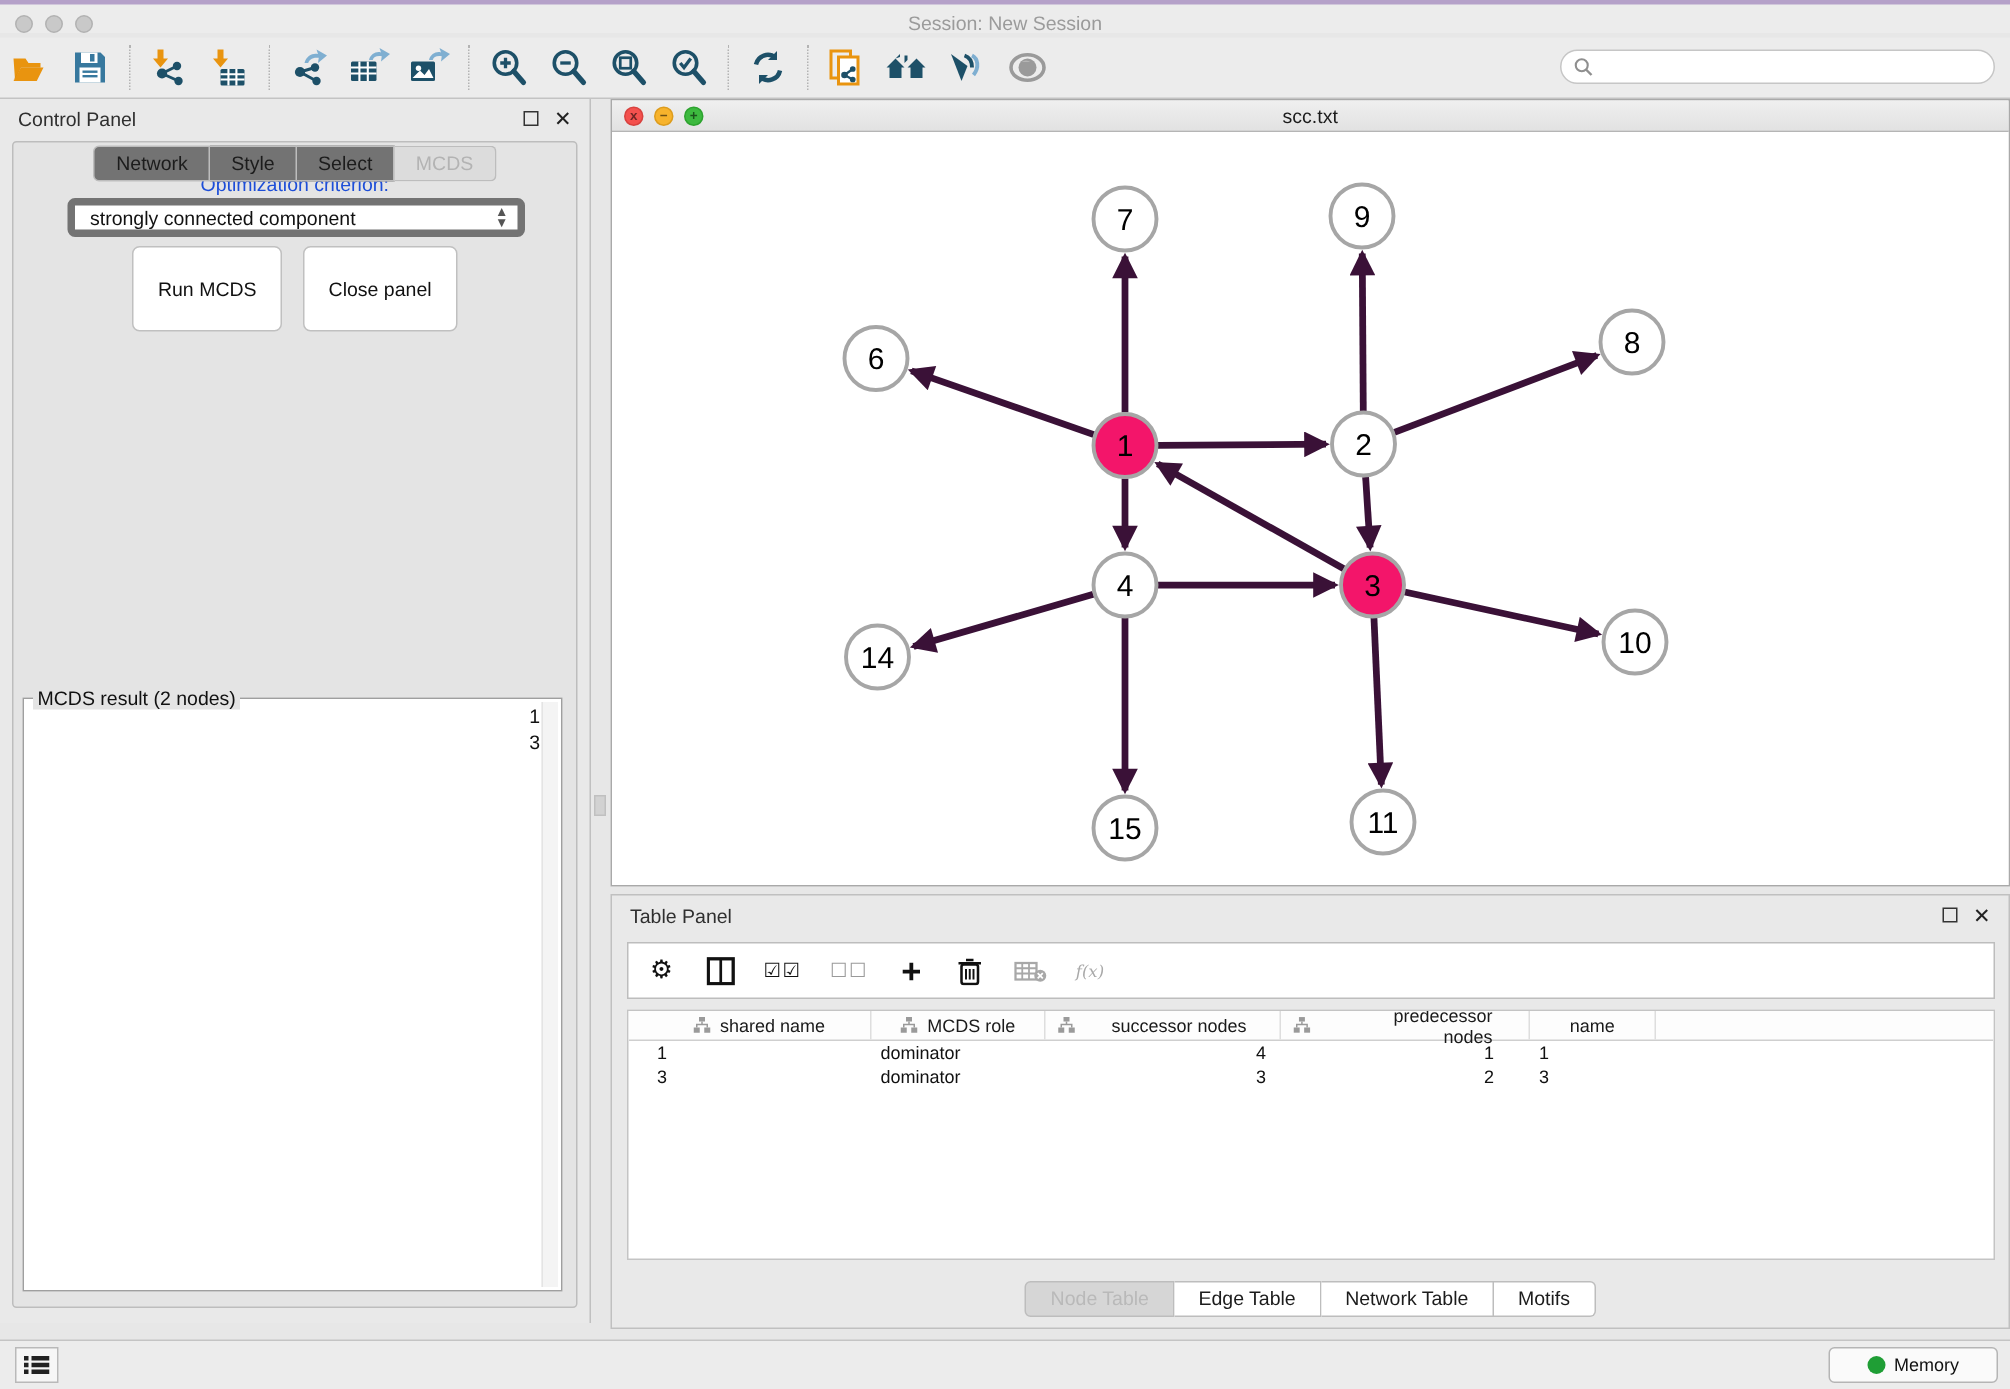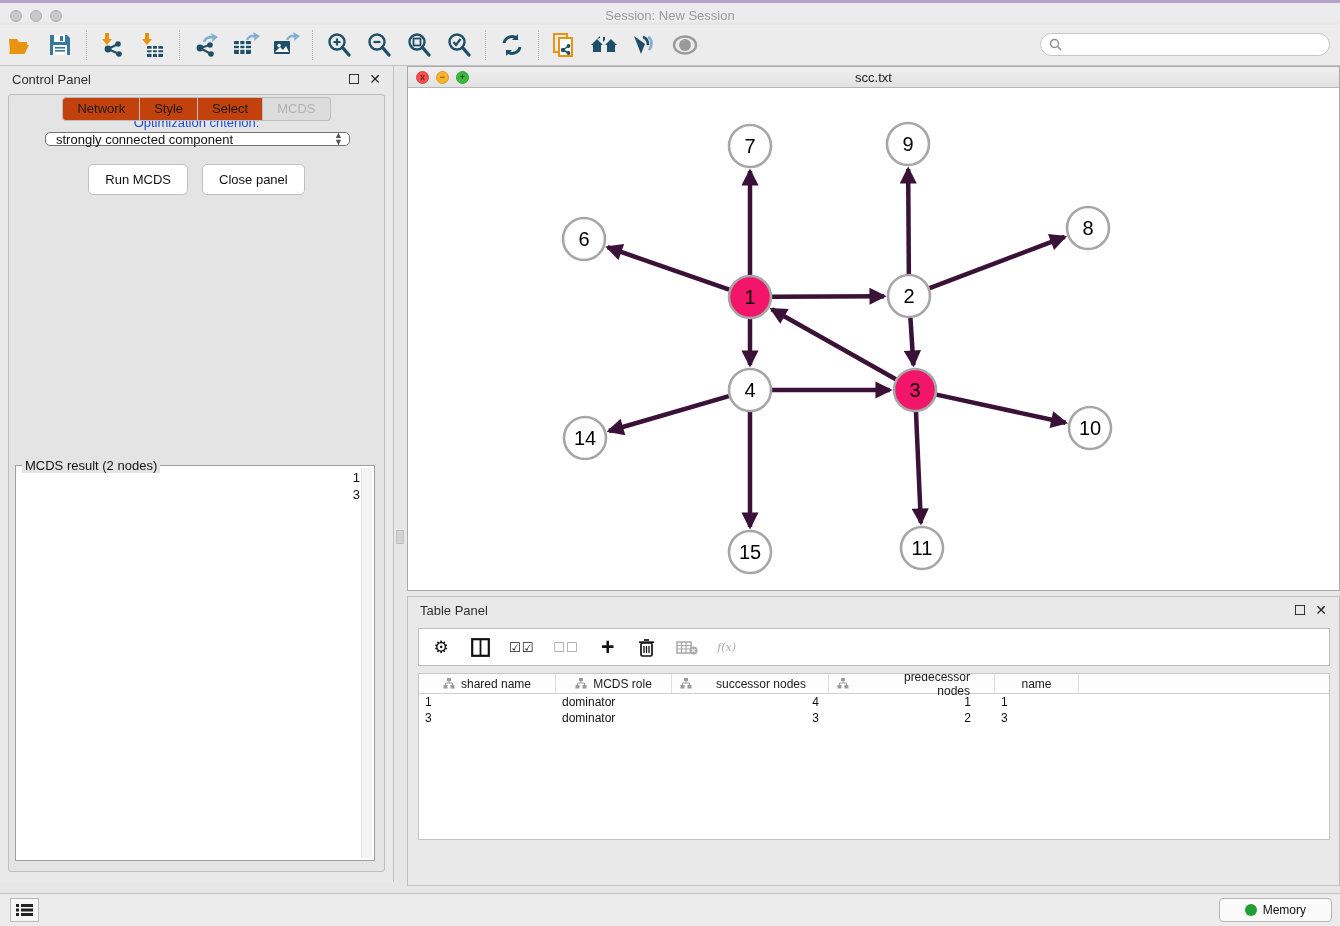--- a/index.html
+++ b/index.html
@@ -24,31 +24,31 @@
   .content { position:absolute; left:0; top:66px; width:1340px; height:827px; background:#e7e7e7; }
 
   
   .control-panel { position:absolute; left:0; top:0; width:394px; height:816px; background:#e9e9e9; border-right:1px solid #c0c0c0; }
   .panel-head { height:26px; display:flex; align-items:center; padding:0 12px; }
   .panel-title { font-size:13px; color:#2f2f2f; }
   .panel-head .spacer { flex:1; }
   .float-box { width:10px; height:10px; border:1.5px solid #333; margin-right:10px; }
   .close-x { font-size:14px; font-weight:bold; color:#222; line-height:10px; }
   .cp-tabs { display:flex; justify-content:center; margin-top:5px; position:relative; z-index:2; }
-  .cp-tab { font-size:13px; padding:3px 14px 4px; background:#c2410c; border:1px solid #bdbdbd; border-left:none; color:#1c1c1c; }
+  .cp-tab { font-size:13px; padding:3px 14px 4px; background:#737373; border:1px solid #bdbdbd; border-left:none; color:#1c1c1c; }
   .cp-tab:first-child { border-left:1px solid #bdbdbd; border-radius:4px 0 0 4px; }
   .cp-tab:last-child { border-radius:0 4px 4px 0; }
   .cp-tab.sel { background:#dcdcdc; color:#b3b3b3; }
   .cp-inner { position:absolute; left:8px; right:8px; top:28px; bottom:10px; background:#e4e4e4; border:1px solid #bdbdbd; border-radius:3px; }
   .opt-label { position:absolute; top:20px; left:0; right:0; text-align:center; font-size:13px; color:#1d4ed8; }
-  .dropdown { position:absolute; top:37px; left:36px; right:34px; height:14px; background:#fff; border:1px solid #737373; border-radius:5px; display:flex; align-items:center; padding:0 6px 0 10px; }
+  .dropdown { position:absolute; top:37px; left:36px; right:34px; height:26px; background:#fff; border:5px solid #737373; border-radius:5px; display:flex; align-items:center; padding:0 6px 0 10px; }
   .dropdown .val { flex:1; font-size:13px; color:#111; }
   .stepper { font-size:9px; color:#555; line-height:7px; text-align:center; }
   .btn-row { position:absolute; top:69px; left:0; right:0; display:flex; justify-content:center; gap:14px; }
-  .mac-btn { background:#fff; border:1px solid #c0c0c0; border-radius:5px; font-size:13px; color:#111; padding:7px 16px; }
+  .mac-btn { background:#fff; border:1px solid #c0c0c0; border-radius:5px; font-size:13px; color:#111; padding:20px 16px; }
   .result-fieldset { position:absolute; left:6px; right:9px; top:370px; bottom:10px; border:1px solid #9f9f9f; background:#fff;text-align:right; }
   .result-legend { position:absolute; top:-8px; left:6px; background:#e4e4e4; font-size:13px; color:#111; padding:0 3px; }
   .result-text { position:absolute; inset:3px 14px 3px 4px; font-size:13px; color:#111; white-space:pre-line; line-height:17px; }
   .result-scroll { position:absolute; top:2px; bottom:2px; right:2px; width:11px; background:#f4f4f4; border-left:1px solid #e4e4e4; }
 
   
   .net-window { position:absolute; left:407px; top:0; width:933px; height:525px; background:#fff; border:1px solid #a9a9a9; }
   .net-titlebar { height:21px; background:linear-gradient(#efefef,#e2e2e2); border-bottom:1px solid #b5b5b5; position:relative; display:flex; align-items:center; }
   .net-lights { display:flex; gap:7px; margin-left:8px; }
   .nlight { width:13px; height:13px; border-radius:50%; display:flex; align-items:center; justify-content:center; font-size:9px; font-weight:bold; color:rgba(0,0,0,.55); }
@@ -61,21 +61,21 @@
   .tp-ic { display:flex; align-items:center; justify-content:center; min-width:20px; }
   .glyph { font-family:"DejaVu Sans",sans-serif; font-size:17px; color:#111; }
   .glyph.small { font-size:13px; letter-spacing:1px; }
   .glyph.grey { color:#9a9a9a; }
   .fx { font-family:"DejaVu Serif",serif; font-style:italic; font-size:11px; color:#a9a9a9; }
   .tp-table { position:absolute; left:10px; right:9px; top:76px; bottom:45px; background:#fff; border:1px solid #c4c4c4; overflow:hidden; }
   .thead { display:flex; height:20px; border-bottom:1px solid #cfcfcf; background:#fdfdfd; }
   .th { display:flex; align-items:center; justify-content:center; gap:6px; font-size:12px; color:#1a1a1a; border-right:1px solid #dedede; }
   .trow { display:flex; height:16px; align-items:center; font-size:12px; color:#111; }
   .cell { padding:0 6px; overflow:hidden; white-space:nowrap; }
-  .c0 { width:137px; } .c1 { width:116px; } .c2 { width:157px; text-align:right; padding-right:10px; } .c3 { width:166px; text-align:right; padding-right:24px; } .c4 { width:84px; }
+  .c0 { width:149px;margin-left:13px; } .c1 { width:116px; } .c2 { width:157px; text-align:right; padding-right:10px; } .c3 { width:166px; text-align:right; padding-right:24px; } .c4 { width:84px; }
   .tp-tabs { position:absolute; left:0; right:0; bottom:7px; display:flex; justify-content:center; }
   .tp-tab { font-size:13px; padding:3px 16px 4px; background:#fff; border:1px solid #bdbdbd; border-left:none; color:#1c1c1c; }
   .tp-tab:first-child { border-left:1px solid #bdbdbd; border-radius:4px 0 0 4px; }
   .tp-tab:last-child { border-radius:0 4px 4px 0; }
   .tp-tab.sel { background:#d6d6d6; color:#b9b9b9; }
 
   
   .grip-v { position:absolute; left:396px; top:464px; width:8px; height:14px; background:#d2d2d2; border:1px solid #c0c0c0; }
 
   
@@ -435,20 +435,26 @@
           </div>
           <div class="trow">
             <div class="cell c0">3</div>
             <div class="cell c1">dominator</div>
             <div class="cell c2">3</div>
             <div class="cell c3">2</div>
             <div class="cell c4">3</div>
           </div>
         </div>
     </div>
+    <div class="tp-tabs">
+      <span class="tp-tab sel">Node Table</span>
+      <span class="tp-tab">Edge Table</span>
+      <span class="tp-tab">Network Table</span>
+      <span class="tp-tab">Motifs</span>
+    </div>
   </div>
 </div>
 
 <div class="statusbar">
   <div class="list-btn">
     <svg width="17" height="14" viewBox="0 0 17 14">
         <g fill="#222">
           <rect x="0" y="1" width="3" height="3"></rect>
           <rect x="5" y="1" width="12" height="3"></rect>
           <rect x="0" y="5.5" width="3" height="3"></rect>

